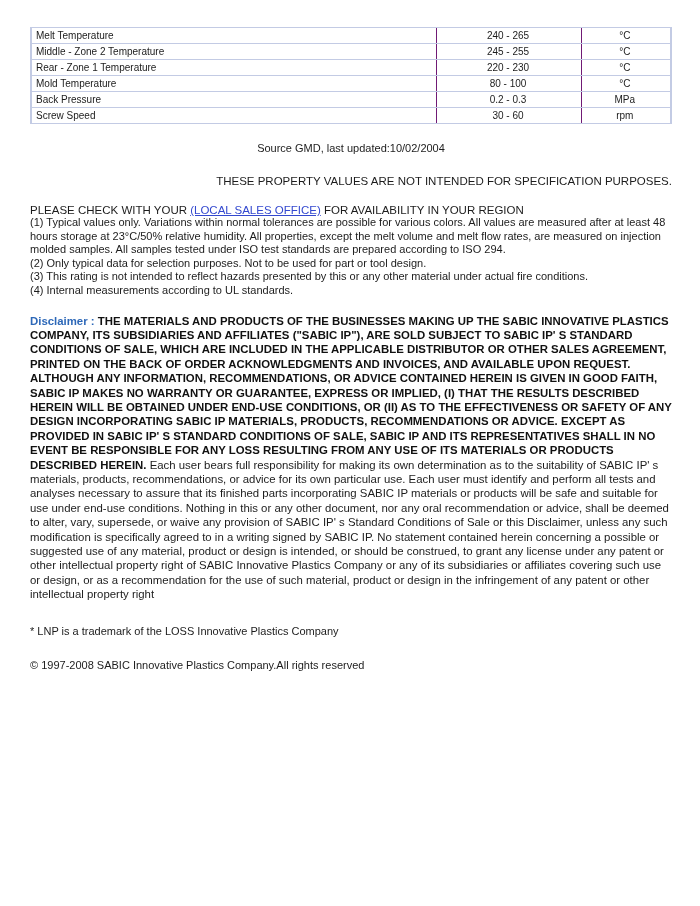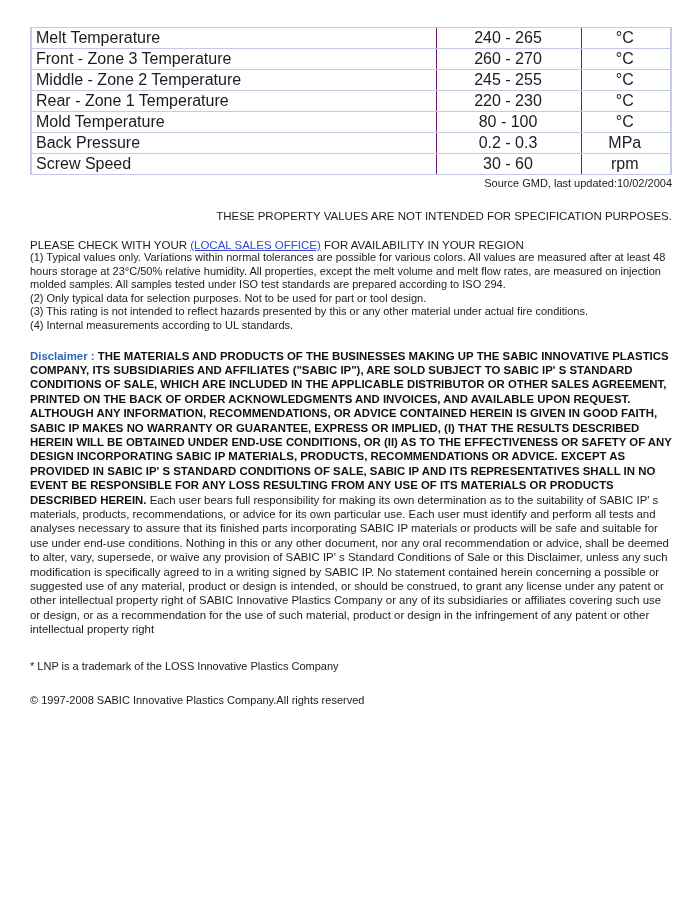--- a/index.html
+++ b/index.html
@@ -18,21 +18,21 @@
     box-sizing: border-box;
     width: 700px;
     padding: 27px 28px 0 30px;
   }
 
   
   table.params {
     width: 100%;
     border-collapse: collapse;
     table-layout: fixed;
-    font-size: 16px;
+    font-size: 10px;
     border-left: 2px solid #c3cbe4;
     border-right: 2px solid #c3cbe4;
     border-top: 1px solid #c3cbe4;
     border-bottom: 1px solid #c3cbe4;
   }
   table.params td {
     border-top: 1px solid #c3cbe4;
     border-bottom: 1px solid #c3cbe4;
     padding: 1px 6px 1px 4px;
     height: 13px;
@@ -40,23 +40,23 @@
     overflow: hidden;
   }
   table.params td + td {
     border-left: 1px solid #701a75;
   }
   td.col-prop  { width: 65%; text-align: left; }
   td.col-val   { width: 22%; text-align: center; }
   td.col-unit  { width: 13%; text-align: center; }
 
   .source-note {
-    text-align: right;
+    text-align: center;
     font-size: 11px;
-    margin-top: 2px;
+    margin-top: 18px;
   }
 
   
   .spec-notice {
     margin-top: 21px;
     font-size: 11.5px;
     text-align: right;
   }
   .availability-notice {
     margin-top: 17px;
@@ -110,25 +110,20 @@
 <div class="page">
 
   <table class="params">
     <tbody>
       <tr>
         <td class="col-prop">Melt Temperature</td>
         <td class="col-val">240 - 265</td>
         <td class="col-unit">°C</td>
       </tr>
       <tr>
-        <td class="col-prop">Front - Zone 3 Temperature</td>
-        <td class="col-val">260 - 270</td>
-        <td class="col-unit">°C</td>
-      </tr>
-      <tr>
         <td class="col-prop">Middle - Zone 2 Temperature</td>
         <td class="col-val">245 - 255</td>
         <td class="col-unit">°C</td>
       </tr>
       <tr>
         <td class="col-prop">Rear - Zone 1 Temperature</td>
         <td class="col-val">220 - 230</td>
         <td class="col-unit">°C</td>
       </tr>
       <tr>

